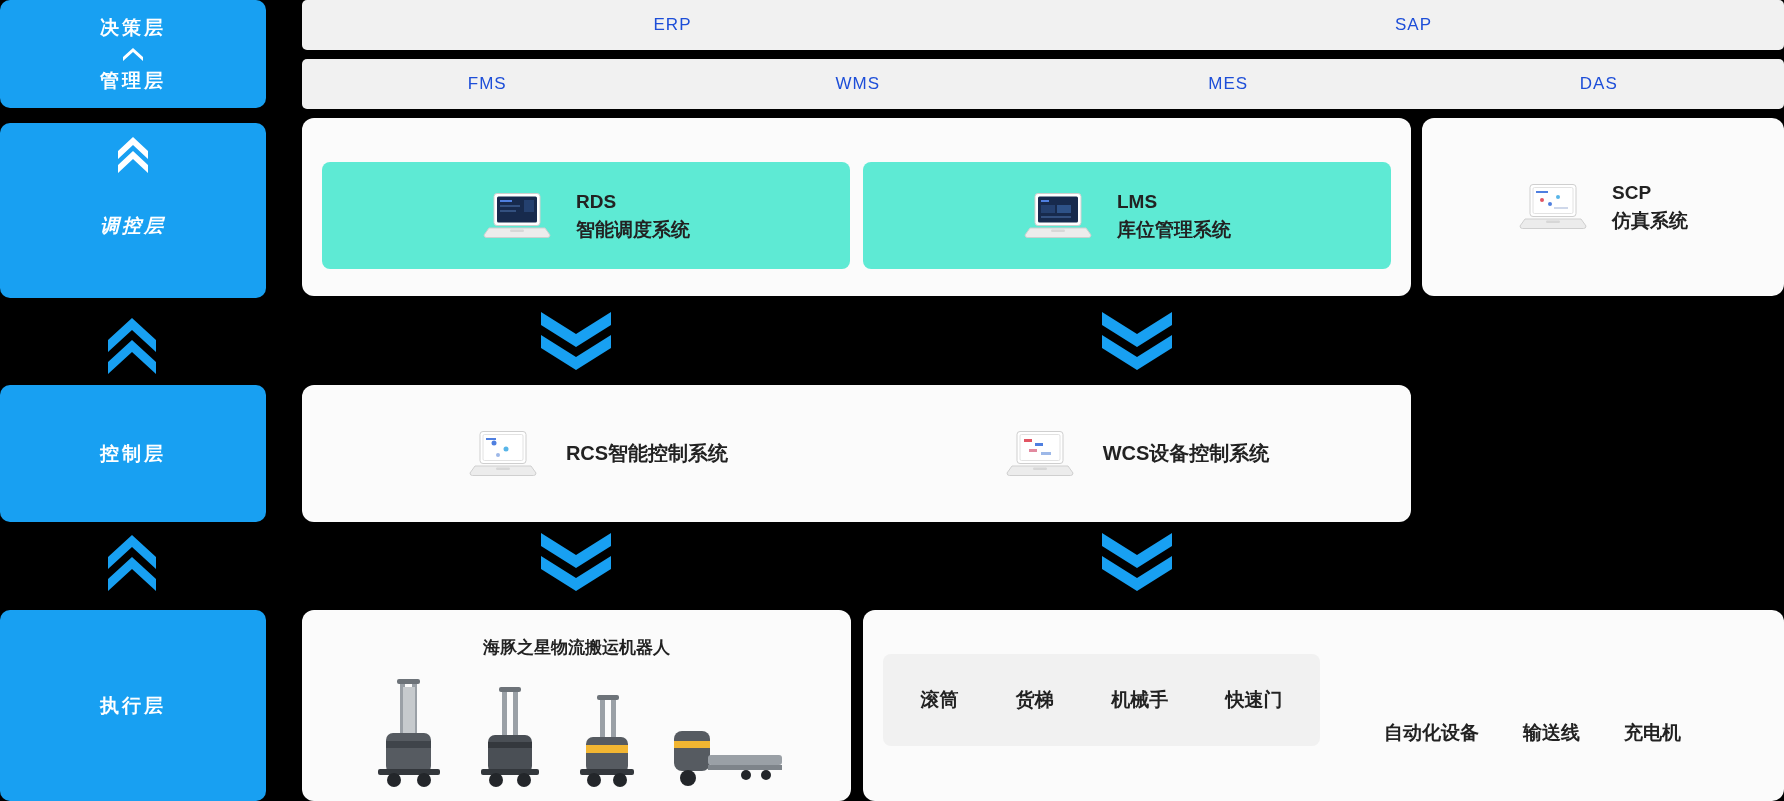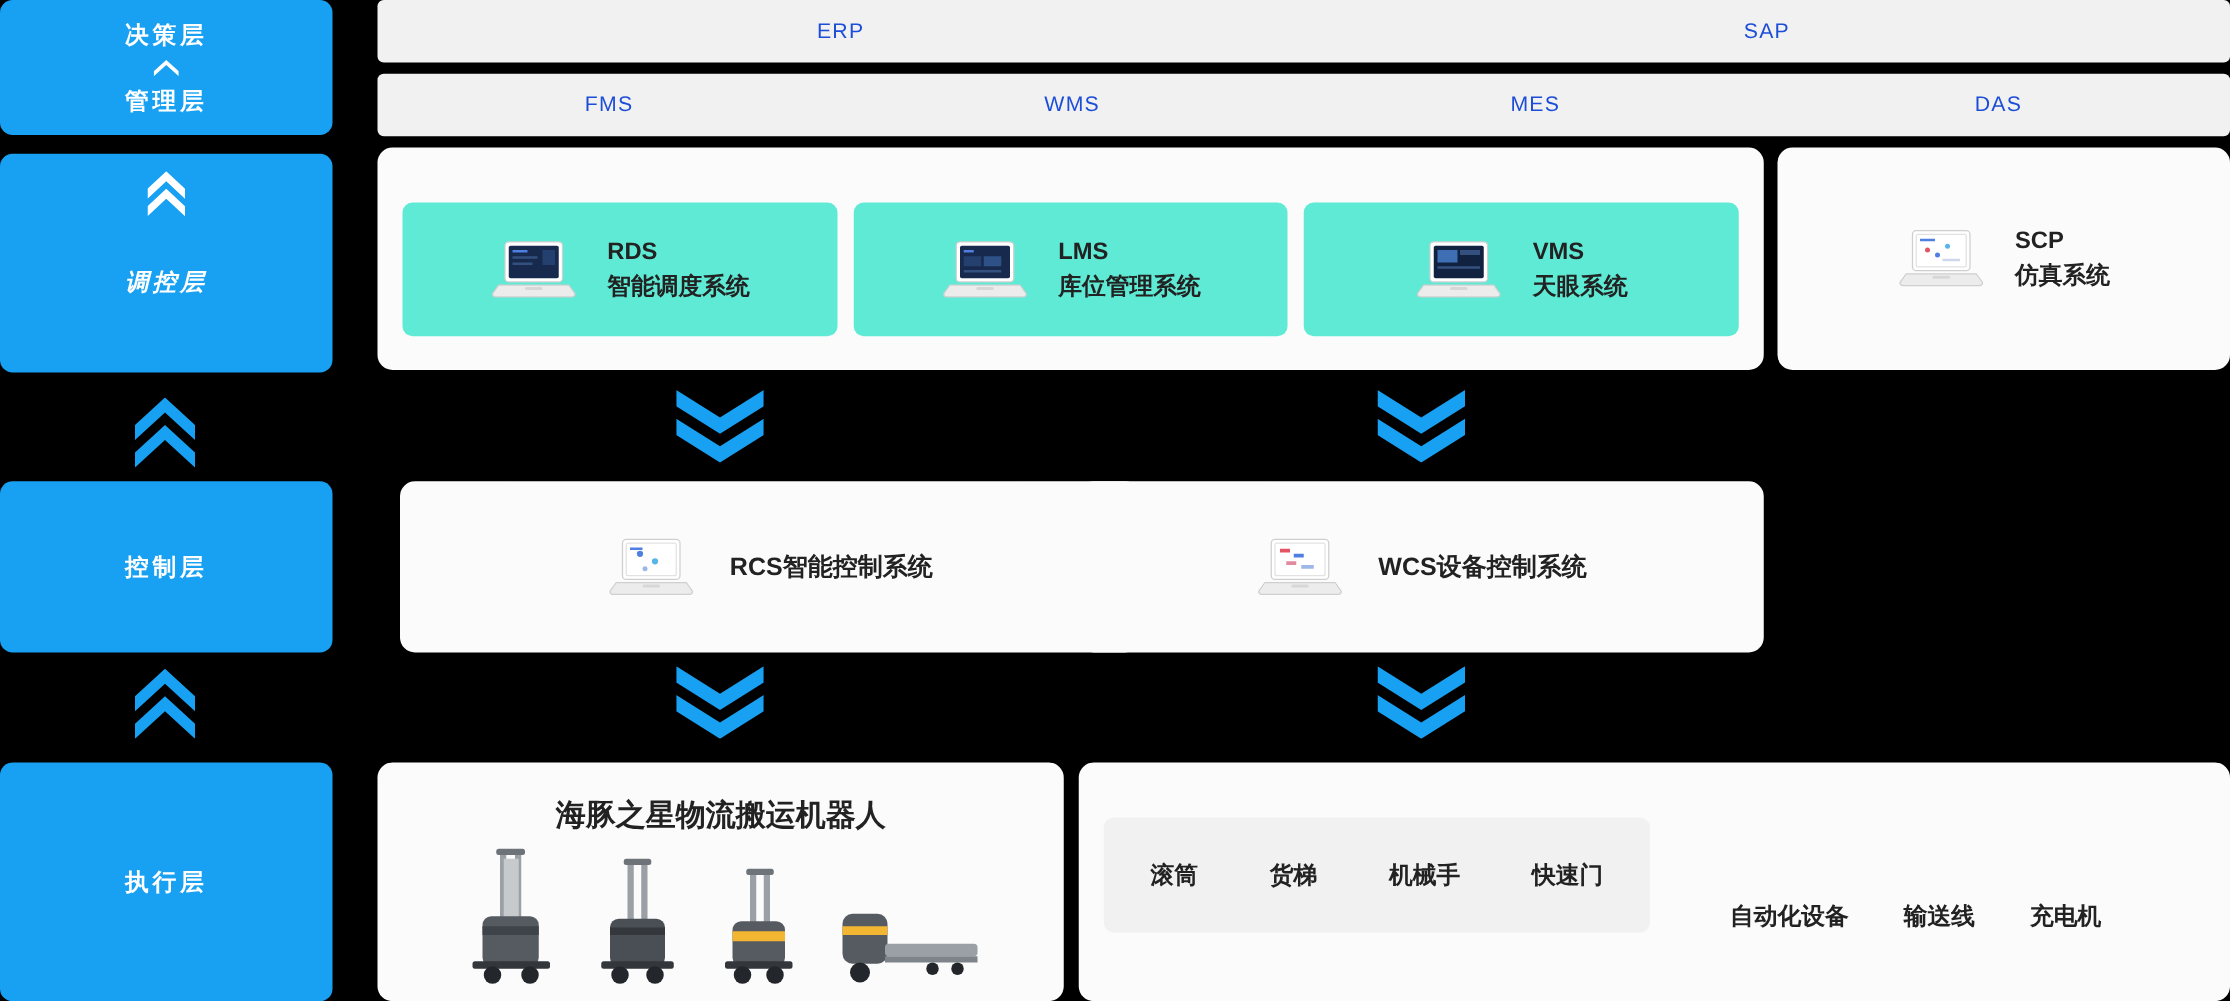--- a/index.html
+++ b/index.html
@@ -38,27 +38,27 @@
   .sys-card { background: #5eead4; border-radius: 8px; flex: 1; height: 107px;
               display: flex; align-items: center; justify-content: center; gap: 24px; }
   .sys-text { text-align: left; }
   .sys-abbr, .sys-name { font-size: 19px; font-weight: 700; color: #222; line-height: 1.45; }
 
   .scp-panel { left: 1422px; top: 118px; width: 362px; height: 178px;
                display: flex; align-items: center; justify-content: center; gap: 24px; }
 
   .ctrl-panel { top: 385px; height: 137px; display: flex; align-items: center;
                 justify-content: center; gap: 28px; }
-  .ctrl-left { left: 320px; width: 592px; }
+  .ctrl-left { left: 302px; width: 592px; }
   .ctrl-right { left: 863px; width: 548px; }
   .ctrl-label { font-size: 20px; font-weight: 700; color: #222; }
 
   .exec-left { left: 302px; top: 610px; width: 549px; height: 191px;
                display: flex; flex-direction: column; align-items: center; padding-top: 26px; }
-  .exec-title { font-size: 24px; font-weight: 700; color: #222; }
+  .exec-title { font-size: 17px; font-weight: 700; color: #222; }
   .robots-row { display: flex; align-items: flex-end; gap: 26px; flex: 1; padding-bottom: 12px; margin-top: 4px; }
 
   .exec-right { left: 863px; top: 610px; width: 921px; height: 191px;
                 display: flex; align-items: flex-start; padding: 44px 0 0 20px; gap: 64px; }
   .device-card { width: 437px; height: 92px; background: #F1F1F1; border-radius: 8px;
                  display: flex; align-items: center; justify-content: space-evenly; gap: 20px; }
   .device-plain { height: 92px; display: flex; align-items: flex-end; gap: 44px; }
   .device-item { font-size: 19px; font-weight: 700; color: #222; }
 </style>
 </head>
@@ -141,35 +141,20 @@
         <rect x="18" y="24" width="30" height="2" fill="#33507F"></rect>
         <path d="M7 36 h56 l5 7 a2.5 2.5 0 0 1 -2.5 2.5 h-61 a2.5 2.5 0 0 1 -2.5 -2.5 z" fill="#ececec" stroke="#cfcfcf"></path>
         <rect x="28" y="37.5" width="14" height="2.5" rx="1.2" fill="#d7d7d7"></rect>
       </svg>
       <div class="sys-text">
         <div class="sys-abbr">LMS</div>
         <div class="sys-name">库位管理系统</div>
       </div>
     </div>
 
-    <div class="sys-card">
-      <svg width="70" height="48" viewBox="0 0 70 48">
-        <rect x="12" y="1.5" width="46" height="32" rx="3" fill="#ffffff" stroke="#cfcfcf"></rect>
-        <rect x="15" y="4.5" width="40" height="26" rx="1.5" fill="#10223F"></rect>
-        <rect x="18" y="8" width="16" height="10" fill="#3E6FB5"></rect>
-        <rect x="36" y="8" width="16" height="4" fill="#33507F"></rect>
-        <rect x="18" y="21" width="34" height="2" fill="#33507F"></rect>
-        <path d="M7 36 h56 l5 7 a2.5 2.5 0 0 1 -2.5 2.5 h-61 a2.5 2.5 0 0 1 -2.5 -2.5 z" fill="#ececec" stroke="#cfcfcf"></path>
-        <rect x="28" y="37.5" width="14" height="2.5" rx="1.2" fill="#d7d7d7"></rect>
-      </svg>
-      <div class="sys-text">
-        <div class="sys-abbr">VMS</div>
-        <div class="sys-name">天眼系统</div>
-      </div>
-    </div>
 
   </div>
 
   <div class="panel scp-panel">
     <svg width="70" height="48" viewBox="0 0 70 48">
       <rect x="12" y="1.5" width="46" height="32" rx="3" fill="#ffffff" stroke="#cfcfcf"></rect>
       <rect x="15" y="4.5" width="40" height="26" rx="1.5" fill="#ffffff" stroke="#e2e2e2"></rect>
       <rect x="18" y="8" width="12" height="2" fill="#4F7FE0"></rect>
       <circle cx="24" cy="17" r="2" fill="#E25563"></circle>
       <circle cx="32" cy="21" r="2" fill="#4F7FE0"></circle>

